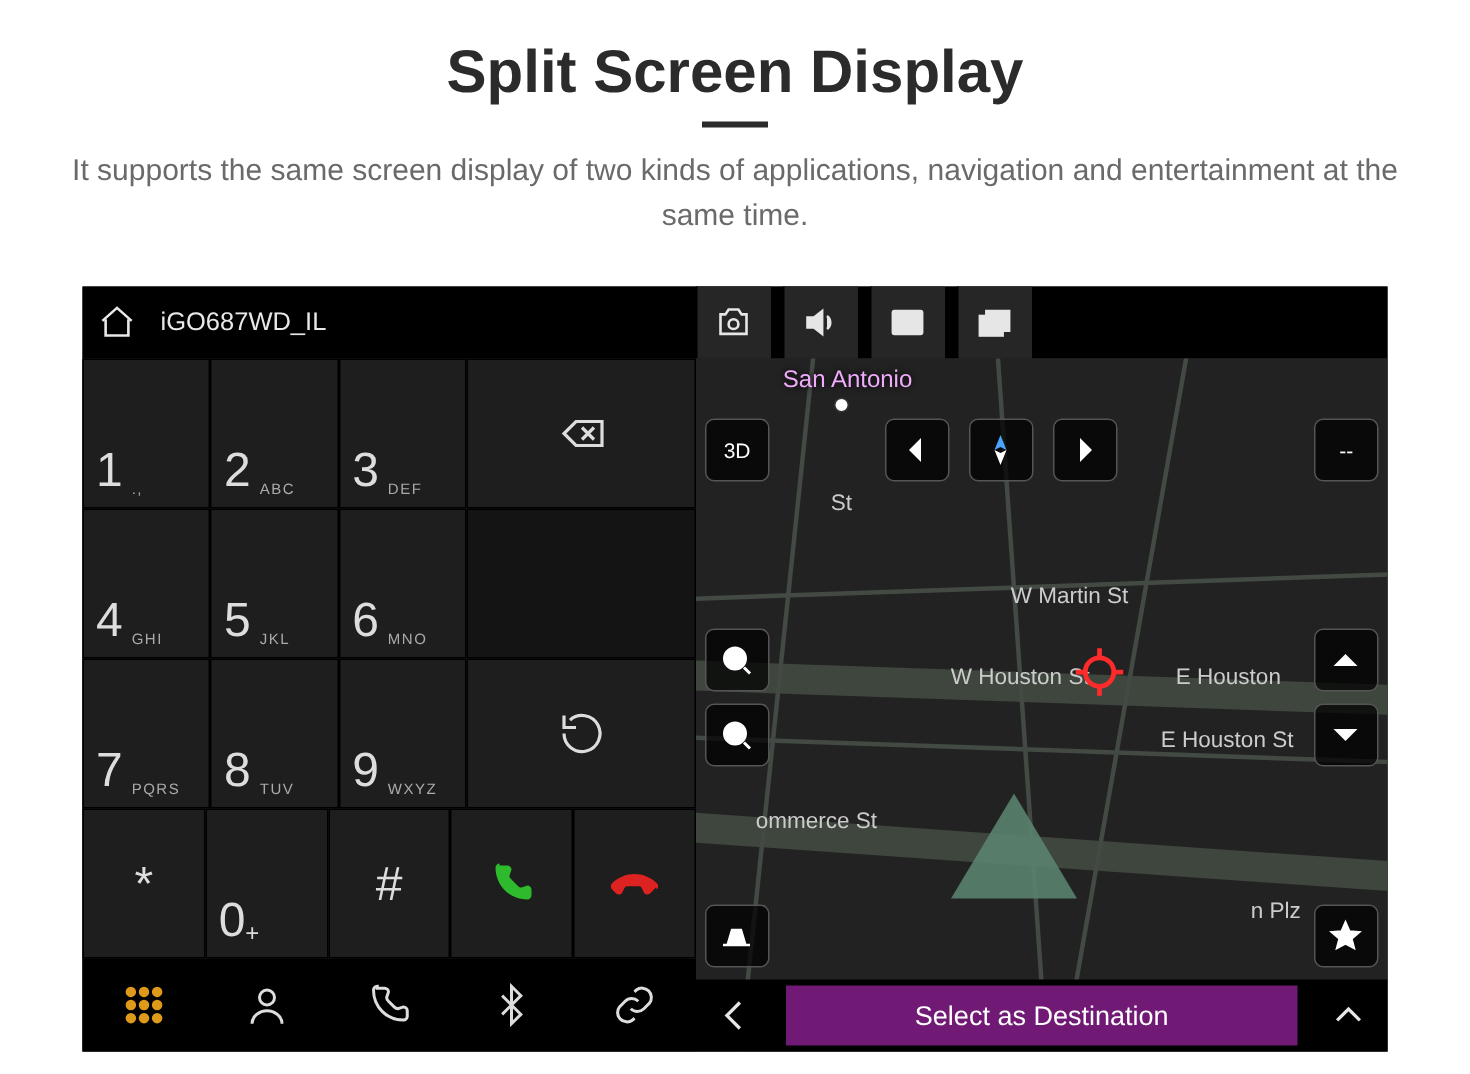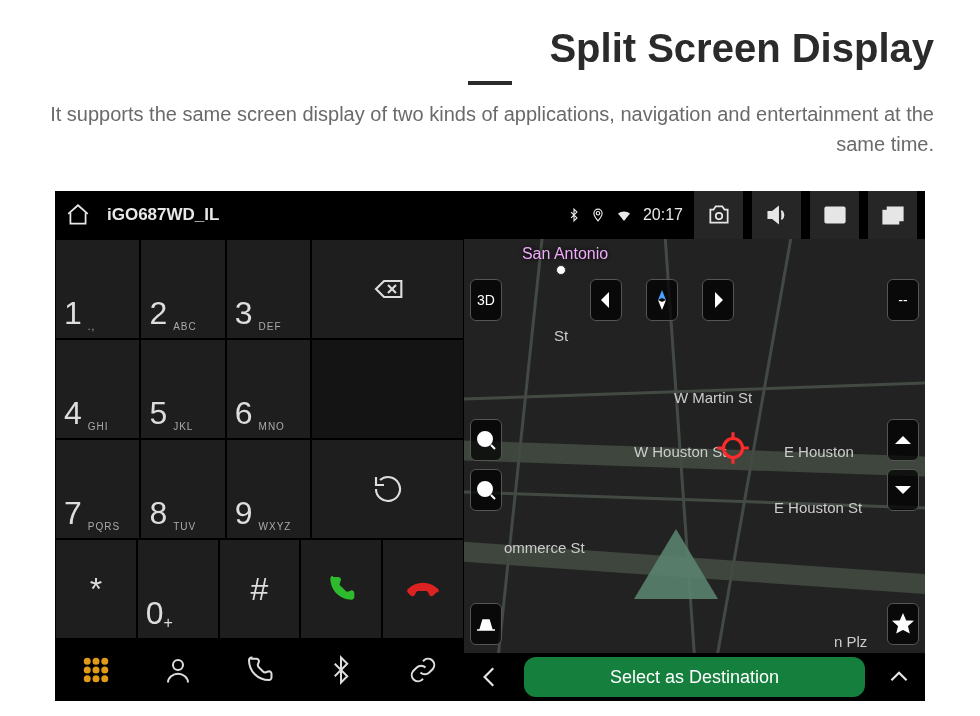--- a/index.html
+++ b/index.html
@@ -1,17 +1,17 @@
 <!DOCTYPE html>
 <html><head>
 <meta charset="utf-8">
 <style>
   *{margin:0;padding:0;box-sizing:border-box;font-family:Arial,Helvetica,sans-serif}
   body{width:980px;height:716px;background:#fff;overflow:hidden}
-  .hero{padding:26px 46px 14px;text-align:right;color:#2b2b2b}
+  .hero{padding:26px 46px 14px;text-align:center;color:#2b2b2b}
   .hero h1{font-size:40px;font-weight:700}
   .hero hr{width:44px;height:4px;background:#2b2b2b;border:0;margin:10px auto 14px}
   .hero p{font-size:20px;color:#6a6a6a;line-height:1.5;max-width:920px;margin:12px auto}
   .device{position:relative;width:870px;height:510px;margin:6px auto 0;background:#111}
   .statusbar{height:48px;background:#000;display:flex;align-items:center;color:#e8e8e8;font-size:17px}
   .sb-left,.sb-center,.sb-right{display:flex;align-items:center;gap:14px;height:100%}
   .sb-left{padding-left:10px;width:47%;gap:16px}
   .sb-left .home{width:26px;height:26px}
   .sb-center{justify-content:flex-end;padding-right:10px;flex:1;gap:10px;font-size:16px}
   .sb-right{gap:8px;padding-right:8px}
@@ -31,27 +31,27 @@
   .dk-wide{flex:2}
   .bottombar{height:62px;background:#000;display:flex}
   .bb{flex:1;display:flex;align-items:center;justify-content:center}
   .bb svg{width:30px;height:30px;stroke:#ddd;fill:none;stroke-width:1.6}
   .bb.active svg{fill:#e09a1a;stroke:#e09a1a}
   
   .map{position:absolute;inset:0;background:#222;overflow:hidden}
   .road{position:absolute;background:#434a43;height:3px;transform-origin:left center}
   .road-thick{height:20px;background:#3e463e}
   .streetlabel{position:absolute;color:#ccc;font-size:15px;white-space:nowrap}
-  .mapbtn{position:absolute;width:32px;height:42px;background:rgba(0,0,0,.72);border:1px solid #555;border-radius:6px;display:flex;align-items:center;justify-content:center;color:#fff;font-size:14px}
+  .mapbtn{position:absolute;width:43px;height:42px;background:rgba(0,0,0,.72);border:1px solid #555;border-radius:6px;display:flex;align-items:center;justify-content:center;color:#fff;font-size:14px}
   .mapbtn svg{width:24px;height:24px;fill:#fff}
   .maptop{top:40px}
   .cursor{position:absolute;left:250px;top:190px}
   .navarrow{position:absolute;left:170px;top:290px;width:0;height:0;border-left:42px solid transparent;border-right:42px solid transparent;border-bottom:70px solid rgba(90,130,110,.9)}
   .mapfooter{position:absolute;left:0;right:0;bottom:0;height:48px;background:#000;display:flex;align-items:center}
-  .dest{flex:1;height:40px;margin:0 8px;background:#15803d;display:flex;align-items:center;justify-content:center;color:#fff;font-size:18px;border-radius:12px}
+  .dest{flex:1;height:40px;margin:0 8px;background:#701a75;display:flex;align-items:center;justify-content:center;color:#fff;font-size:18px;border-radius:0}
   .mf-arrow{width:52px;height:100%;display:flex;align-items:center;justify-content:center}
   .mf-arrow svg{width:26px;height:26px;fill:#e6e6e6}
   .sa{position:absolute;left:58px;top:6px;color:#f0abfc;font-size:16px;text-shadow:0 0 4px #000}
   .sa-dot{position:absolute;left:92px;top:26px;width:10px;height:10px;border-radius:50%;background:#fff;border:1px solid #333}
   .sup{font-size:16px;vertical-align:super}
 </style>
 </head>
 <body>
 
 <div class="hero">
@@ -61,34 +61,21 @@
 </div>
 
 <div class="device">
 
   <div class="statusbar">
     <div class="sb-left">
       <svg class="home" viewBox="0 0 24 24" fill="none" stroke="#e8e8e8" stroke-width="1.6">
           <path d="M3 11 12 3l9 8"></path>
           <path d="M5 10v10h14V10"></path>
         </svg>
-      <span style="font-weight:700">iGO687WD_IL</span>
-    </div>
-    <div class="sb-center">
-      <svg width="14" height="18" viewBox="0 0 24 24" fill="none" stroke="#e8e8e8" stroke-width="2">
-          <path d="M7 7l10 10-5 5V2l5 5L7 17"></path>
-        </svg>
-      <svg width="14" height="18" viewBox="0 0 24 24" fill="none" stroke="#e8e8e8" stroke-width="2">
-          <circle cx="12" cy="9" r="3"></circle>
-          <path d="M12 2a7 7 0 0 1 7 7c0 5-7 13-7 13S5 14 5 9a7 7 0 0 1 7-7z"></path>
-        </svg>
-      <svg width="18" height="18" viewBox="0 0 24 24" fill="#e8e8e8">
-          <path d="M12 20l8-10a13 13 0 0 0-16 0z"></path>
-        </svg>
-      <span>20:17</span>
+      <span style="font-weight:400">iGO687WD_IL</span>
     </div>
     <div class="sb-right">
       <div class="sb-btn">
           <svg viewBox="0 0 24 24">
             <path d="M4 7h3l2-3h6l2 3h3v12H4z" fill="none" stroke="#e6e6e6" stroke-width="1.6"></path>
             <circle cx="12" cy="13" r="3" fill="none" stroke="#e6e6e6" stroke-width="1.6"></circle>
           </svg>
         </div>
       <div class="sb-btn">
           <svg viewBox="0 0 24 24" fill="none" stroke="#e6e6e6" stroke-width="1.6">
@@ -242,23 +229,23 @@
         <div class="road" style="left:80px;top:-20px;width:500px;transform:rotate(96deg)"></div>
         <div class="road" style="left:200px;top:-20px;width:500px;transform:rotate(86deg)"></div>
         <div class="road" style="left:330px;top:-20px;width:500px;transform:rotate(100deg)"></div>
 
         <div class="sa">San Antonio</div>
         <div class="sa-dot"></div>
 
         <div class="streetlabel" style="left:210px;top:150px">W Martin St</div>
         <div class="streetlabel" style="left:170px;top:204px">W Houston St</div>
         <div class="streetlabel" style="left:320px;top:204px">E Houston</div>
-        <div class="streetlabel" style="left:310px;top:260px">E Houston St</div>
+        <div class="streetlabel" style="left:310px;top:246px">E Houston St</div>
         <div class="streetlabel" style="left:40px;top:300px">ommerce St</div>
-        <div class="streetlabel" style="left:370px;top:394px">n Plz</div>
+        <div class="streetlabel" style="left:370px;top:360px">n Plz</div>
         <div class="streetlabel" style="left:90px;top:88px">St</div>
 
         <div class="navarrow"></div>
 
         <svg class="cursor" width="38" height="38" viewBox="0 0 24 24" fill="none" stroke="#ff2b2b" stroke-width="2">
             <circle cx="12" cy="12" r="6"></circle>
             <path d="M12 2v4M12 18v4M2 12h4M18 12h4"></path>
           </svg>
 
         <div class="mapbtn maptop" style="left:6px">

